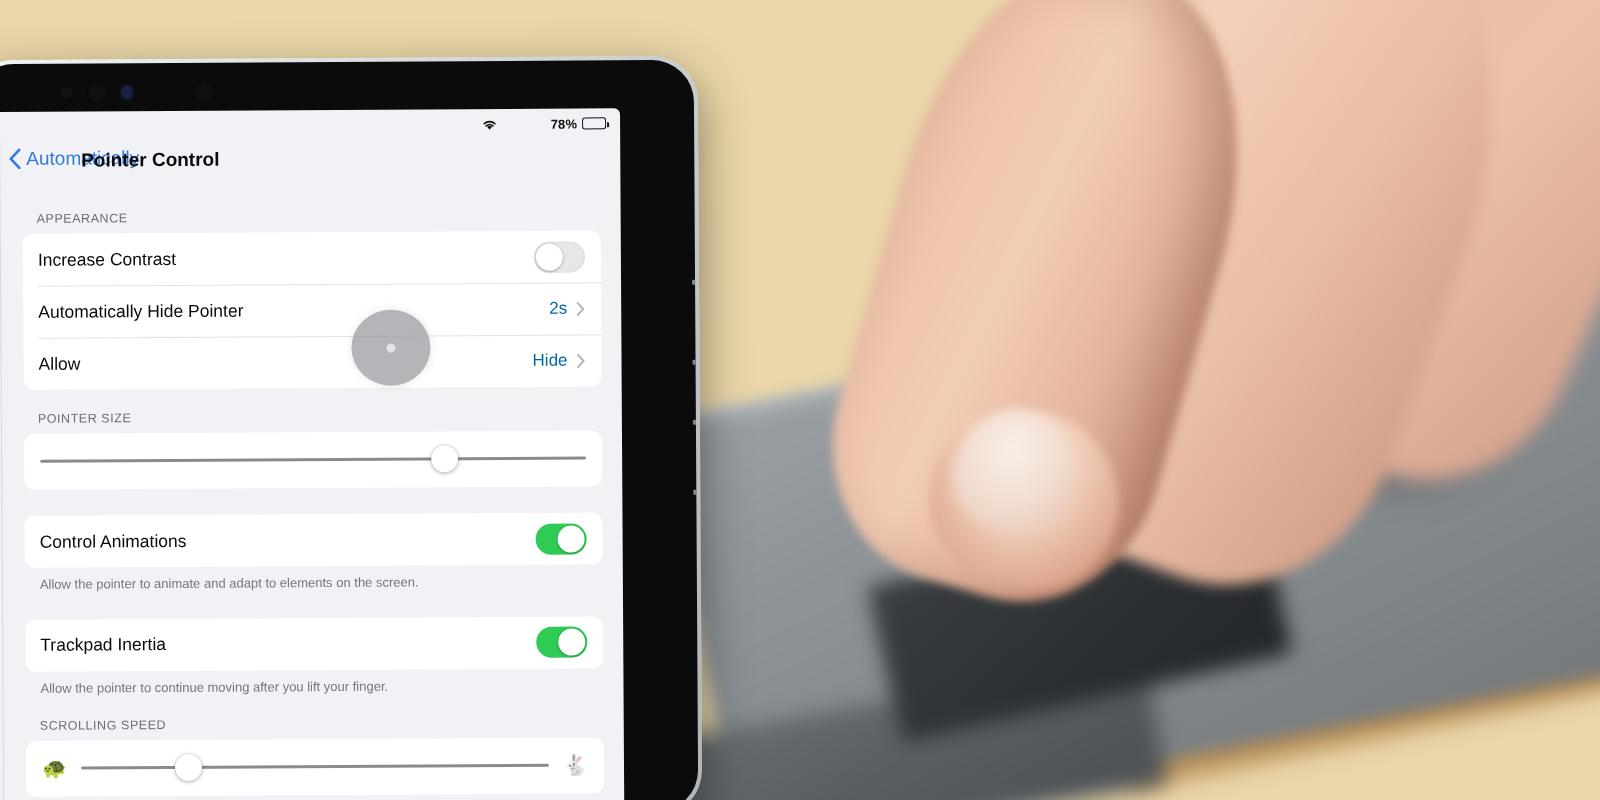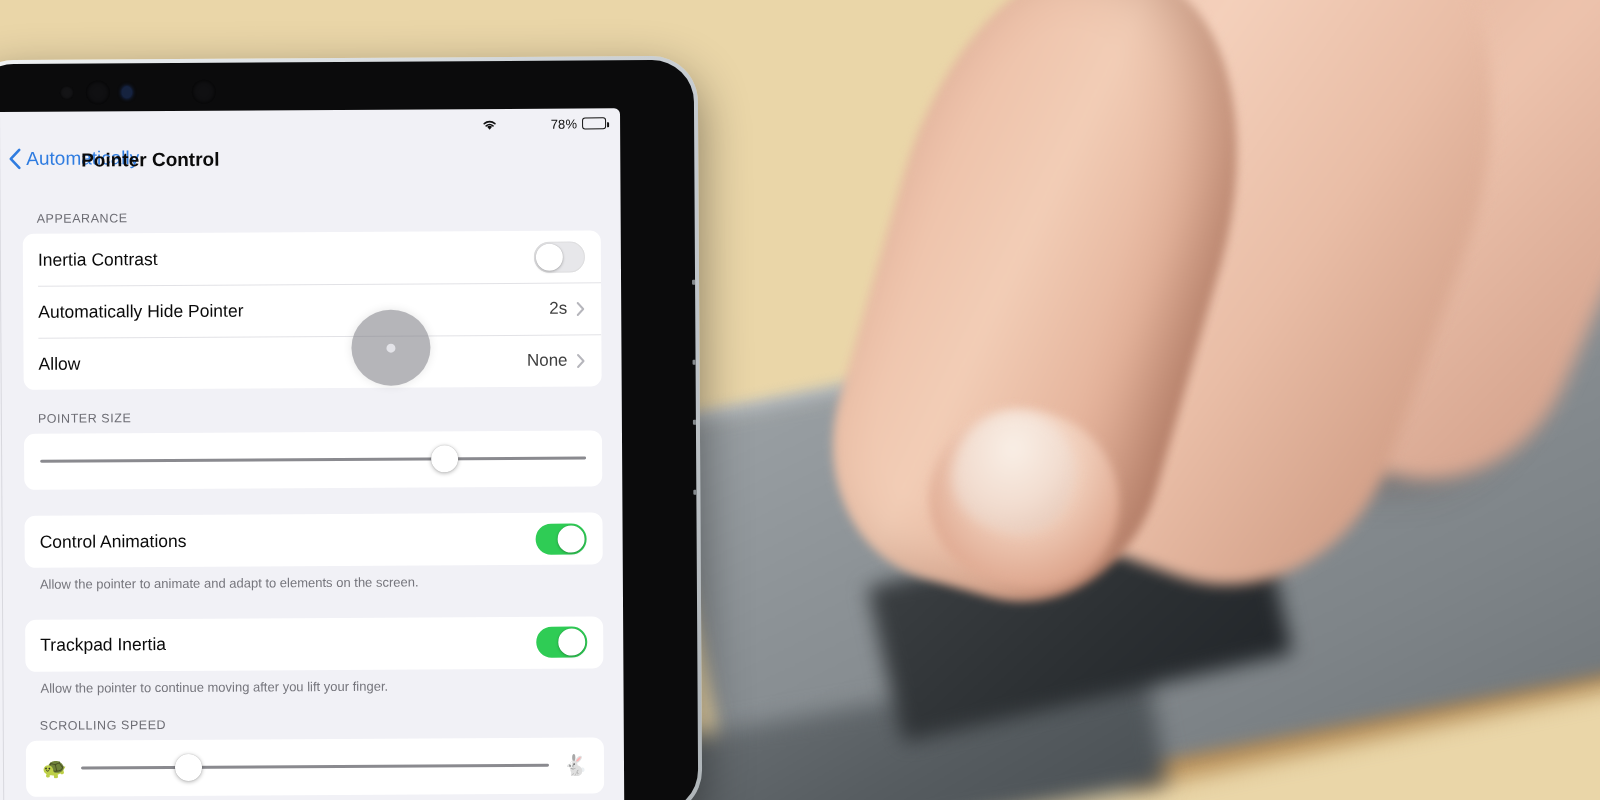--- a/index.html
+++ b/index.html
@@ -159,21 +159,21 @@
   }
 
   
   #status-bar {
     position: absolute; top: 0; left: 0; right: 0; height: 30px;
     display:flex; align-items:center; justify-content:flex-end;
     padding-right: 14px; gap: 5px;
   }
   #wifi-icon { display:block; }
   #battery-pct {
-    font-size: 13px; font-weight: 400; color:#111; letter-spacing:.1px;margin-left:48px;
+    font-size: 13px; font-weight: 700; color:#111; letter-spacing:.1px;margin-left:48px;
   }
   #battery-shell {
     position:relative; width: 24px; height: 12px;
     border: 1px solid #111; border-radius: 3px; padding:1px;
   }
   #battery-shell::after {
     content:''; position:absolute; right:-3.5px; top:3.5px;
     width:2px; height:5px; background:#111; border-radius:0 1px 1px 0;
   }
   #battery-fill { height:100%; width:78%; background:#111; border-radius:1.5px; }
@@ -211,21 +211,21 @@
     position: relative;
     display:flex; align-items:center; justify-content:space-between;
     height: 52px; padding: 0 16px 0 15px;
   }
   .row + .row::before {
     content:''; position:absolute; left: 15px; right:0; top:0; height:1px;
     background:#e2e2e6;
   }
   .row-label { font-size: 17.5px; color:#0a0a0a; }
   .row-right { display:flex; align-items:center; gap: 9px; }
-  .row-value { font-size: 17px; color:#404040; }
+  .row-value { font-size: 17px; color:#0369a1; }
   .chev { display:block; }
 
   
   .toggle {
     width: 51px; height: 31px; border-radius: 16px;
     position: relative; flex: none; cursor: pointer;
   }
   .toggle.off { background:#e7e7ea; box-shadow: inset 0 0 0 1px #dededf; }
   .toggle.on  { background:#2fcc55; }
   .toggle .knob {
@@ -344,21 +344,21 @@
         <div id="nav-title">Pointer Control</div>
       </div>
 
       <div id="content">
 
         <div class="group-header">APPEARANCE</div>
 
         <div class="card">
 
           <div class="row">
-            <span class="row-label">Inertia Contrast</span>
+            <span class="row-label">Increase Contrast</span>
             <div class="row-right">
               <div class="toggle off">
                 <div class="knob"></div>
               </div>
             </div>
           </div>
 
           <div class="row">
             <span class="row-label">Automatically Hide Pointer</span>
             <div class="row-right">
@@ -367,21 +367,21 @@
                 <svg class="chev" width="9" height="15" viewBox="0 0 9 15">
                   <path d="M1.5 1.5 L7 7.5 L1.5 13.5" stroke="#b6b6bc" stroke-width="2" fill="none" stroke-linecap="round" stroke-linejoin="round"></path>
                 </svg>
               </span>
             </div>
           </div>
 
           <div class="row">
             <span class="row-label">Allow</span>
             <div class="row-right">
-              <span class="row-value">None</span>
+              <span class="row-value">Hide</span>
               <span>
                 <svg class="chev" width="9" height="15" viewBox="0 0 9 15">
                   <path d="M1.5 1.5 L7 7.5 L1.5 13.5" stroke="#b6b6bc" stroke-width="2" fill="none" stroke-linecap="round" stroke-linejoin="round"></path>
                 </svg>
               </span>
             </div>
           </div>
 
         </div>
 

